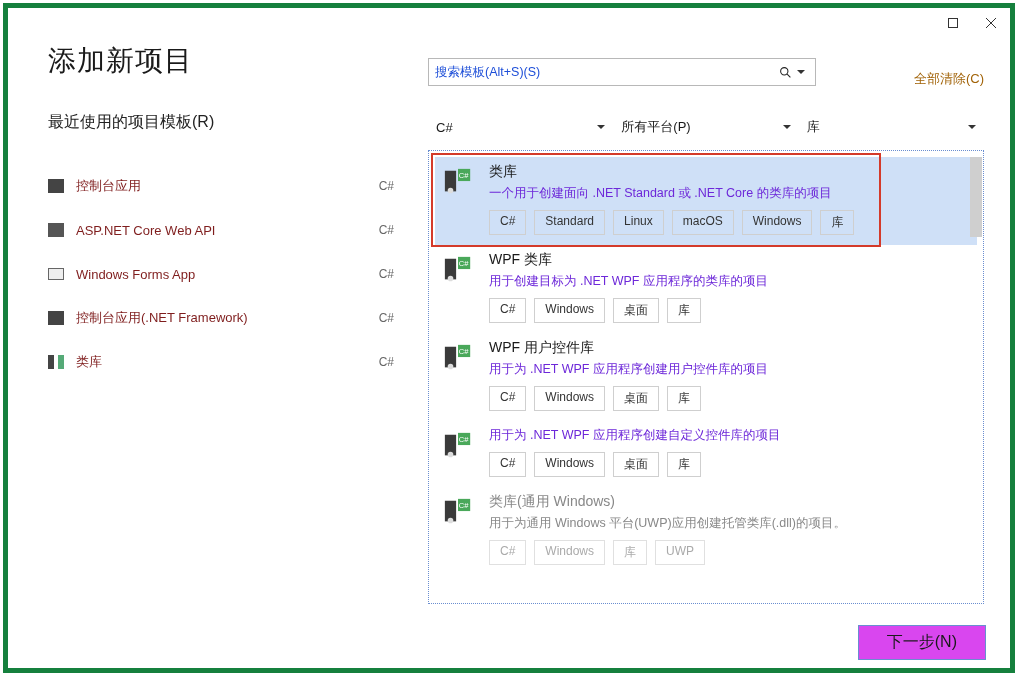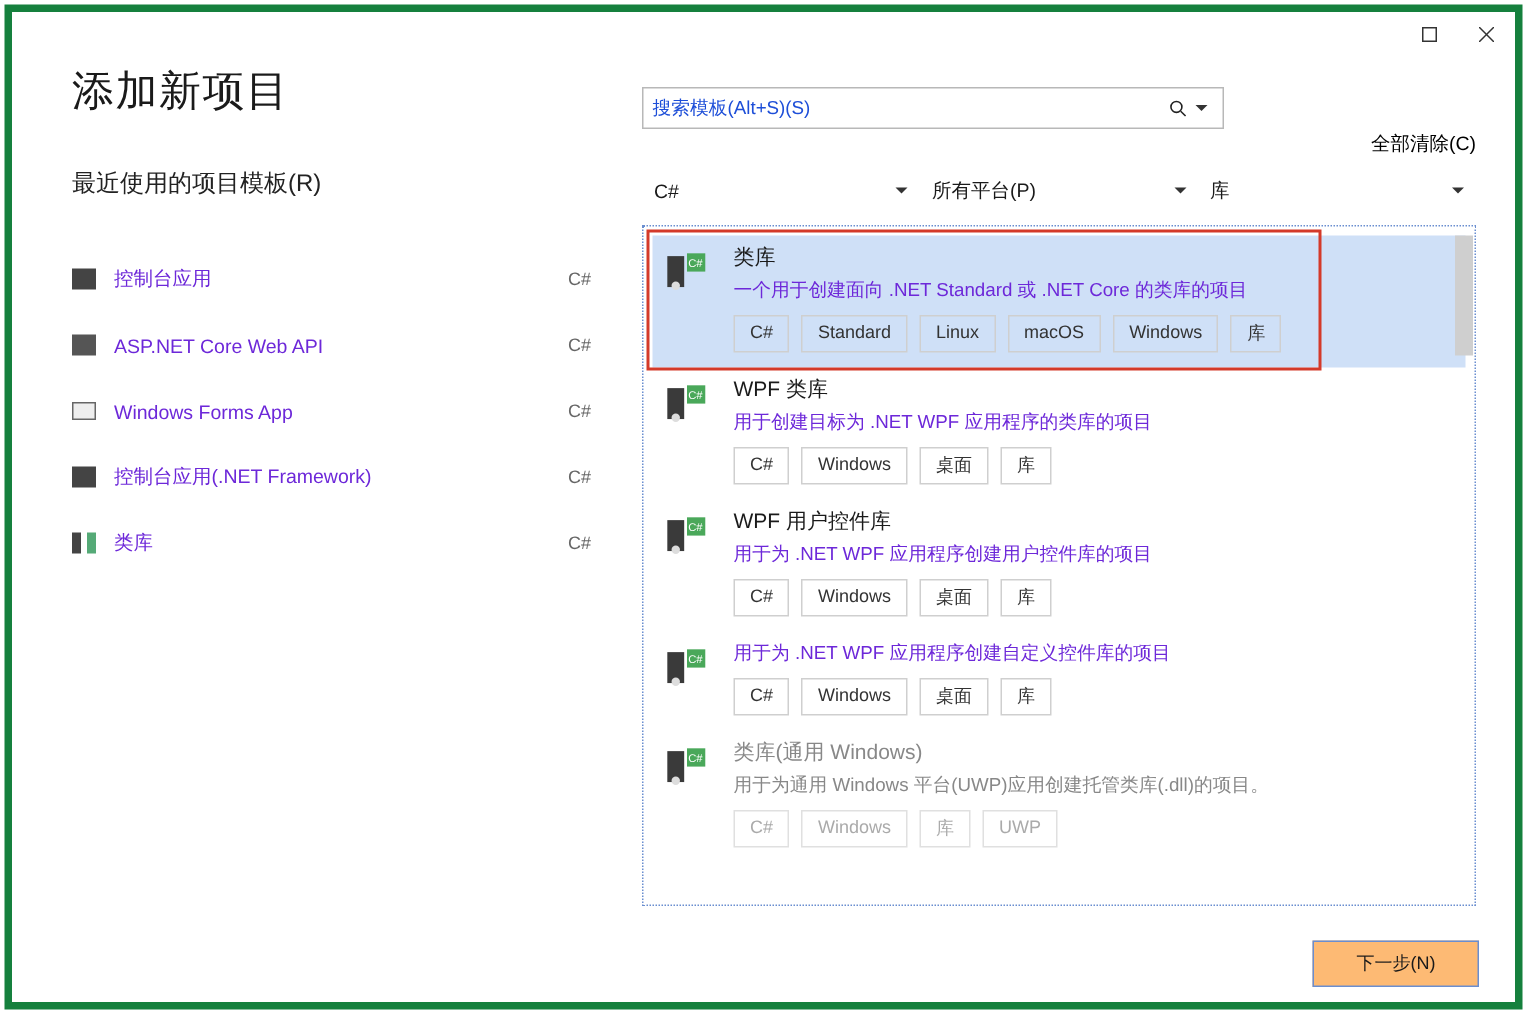--- a/index.html
+++ b/index.html
@@ -26,35 +26,35 @@
     display: flex; align-items: center; justify-content: flex-end; padding-right: 24px;
   }
 
   .dlg-title { font-size: 28px; font-weight: 400; margin: 10px 0 32px 0; color: #1a1a1a; letter-spacing: 1px; }
   .section-title { font-size: 16px; color: #222; margin-bottom: 33px; }
 
   .recent-row {
     display: flex; align-items: center; justify-content: space-between;
     height: 40px; margin-bottom: 4px;
   }
-  .recent-row .lbl { display: flex; align-items: center; gap: 12px; font-size: 13px; color: #6d28d9; }
+  .recent-row .lbl { display: flex; align-items: center; gap: 12px; font-size: 13px; color: #7f1d1d; }
   .recent-row .lang { font-size: 12px; color: #666; margin-right: 14px; }
   .recent-icon { width: 16px; height: 16px; display:inline-block; }
 
   .searchbar {
     position: absolute; left: 0; top: 0; width: 388px; height: 28px;
     border: 1px solid #b8b8b8; display: flex; align-items: center; padding: 0 6px;
     font-size: 12.5px; color: #1d4ed8;
   }
   .searchbar .spacer { flex: 1; }
   .searchbar svg { width: 13px; height: 13px; }
   .sbtn { display:flex; align-items:center; gap:2px; color:#222; padding:0 4px;}
 
   .clear-all {
-    position: absolute; right: 6px; top: 29px; color: #000000; font-size: 13px;
+    position: absolute; right: 6px; top: 12px; color: #a16207; font-size: 13px;
   }
 
   .filter-row {
     position: absolute; left: 0; top: 55px; right: 6px; height: 28px;
     display: flex; align-items: center; gap: 0;
   }
   .filter-dd {
     flex: 1; display: flex; align-items: center; justify-content: space-between;
     padding: 4px 8px; font-size: 13px; color: #1a1a1a; height: 28px;
   }
@@ -88,22 +88,22 @@
 
   .tmpl.selected {
     background: #cfe0f7;
   }
   .highlight-box {
     position: absolute; left: 2px; top: 2px; width: 450px; height: 94px;
     border: 2px solid #d43a2a; pointer-events:none;
   }
 
   .next-btn {
-    border: 1px solid #6a8ed0; background: #fdba74; color: #1a1a1a;
-    font-size: 12px; padding: 6px 28px;
+    border: 1px solid #6a8ed0; background: #d946ef; color: #1a1a1a;
+    font-size: 16px; padding: 6px 28px;
   }
 
   
   .ri-dark { background:#444; width:16px;height:14px; }
   .ri-api  { background:#555; width:16px;height:14px; }
   .ri-form { background:#eee; border:1px solid #666; width:16px;height:12px; }
   .ri-lib  { width:16px;height:14px; position:relative; }
   .ri-lib::before{content:"";position:absolute;left:0;top:0;width:6px;height:14px;background:#444;}
   .ri-lib::after{content:"";position:absolute;right:0;top:0;width:6px;height:14px;background:#5a7;}
 </style>

